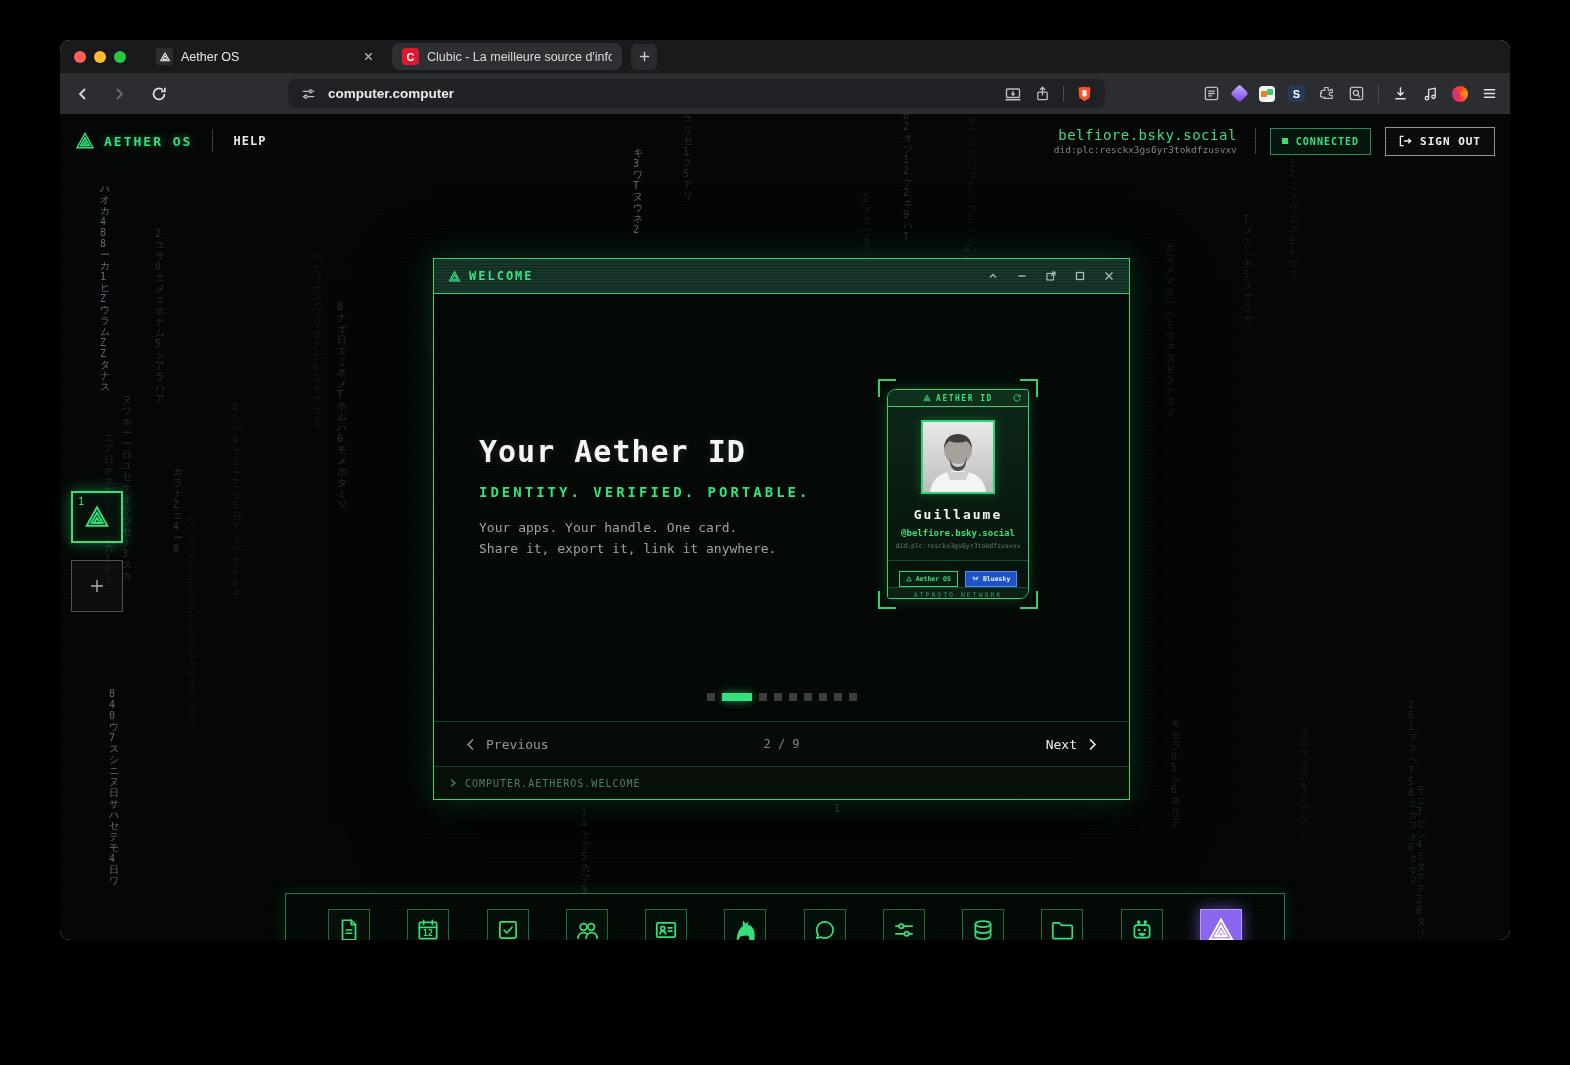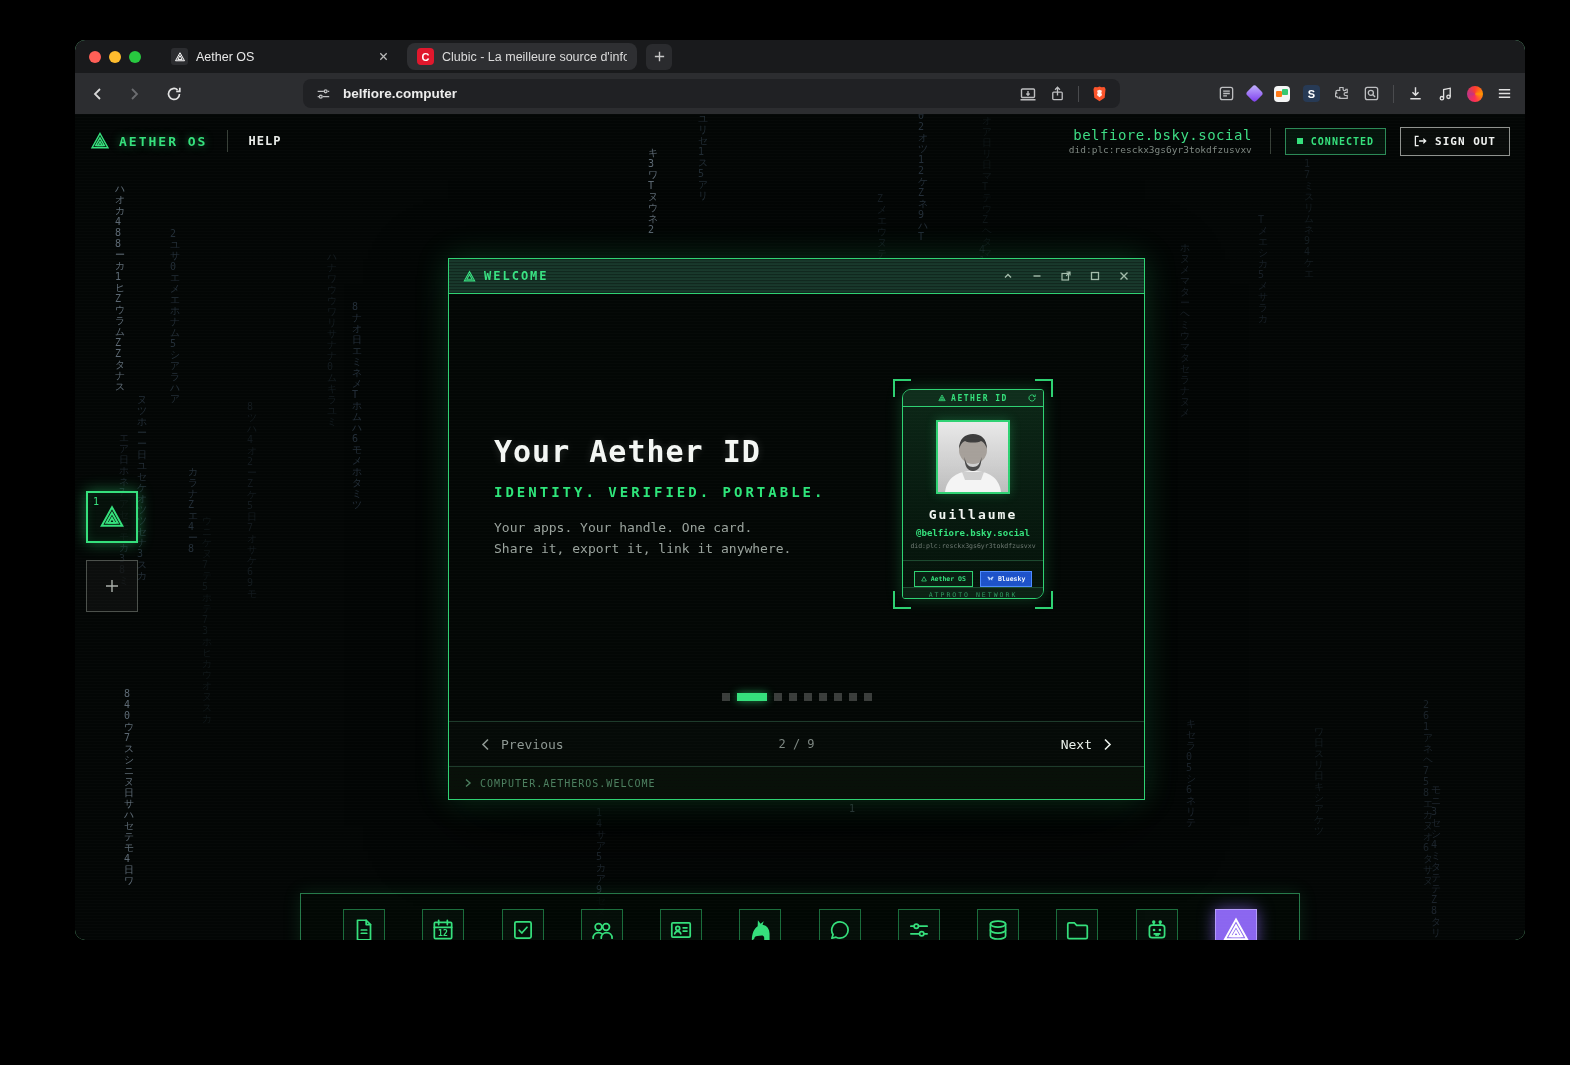--- a/index.html
+++ b/index.html
@@ -1,20 +1,20 @@
 <!DOCTYPE html>
 <html><head>
 <meta charset="utf-8">
 <style>
   * { margin:0; padding:0; box-sizing:border-box; }
   html,body { width:1570px; height:1065px; background:#000; overflow:hidden;
     font-family:"DejaVu Sans Mono", monospace; }
 
   
-  .window { position:absolute; left:75px; top:40px; width:1450px; height:900px;
+  .window { position:absolute; left:60px; top:40px; width:1450px; height:900px;
     background:#86efac; border-radius:10px; overflow:hidden; display:flex; flex-direction:column;
     box-shadow:0 25px 70px rgba(0,0,0,.85); }
 
   .tabbar { height:33px; background:#191a1c; display:flex; align-items:center;
     padding-left:14px; font-family:"Liberation Sans", sans-serif; flex:none; }
   .lights { display:flex; gap:8px; margin-right:26px; }
   .light { width:12px; height:12px; border-radius:50%; }
   .light.r{background:#ff5f57}.light.y{background:#febc2e}.light.g{background:#28c840}
   .tab-active { display:flex; align-items:center; gap:8px; width:232px; height:33px;
     padding:0 10px 0 4px; color:#e8e8e8; font-size:12.5px; }
@@ -221,21 +221,21 @@
       </span>
     </div>
     <div class="urlbar">
       <span style="display:flex">
         <svg width="16" height="16" viewBox="0 0 18 18" fill="none" stroke="#bdbec0" stroke-width="1.5">
             <path d="M3 6h7M14.5 6H16M3 12h2.5M9 12h7"></path>
             <circle cx="12" cy="6" r="1.6"></circle>
             <circle cx="6.5" cy="12" r="1.6"></circle>
           </svg>
       </span>
-      <span style="font-weight:bold">belfiore.computer</span>
+      <span style="font-weight:bold">computer.computer</span>
       <span class="grow"></span>
       <span style="display:flex">
         <svg width="18" height="18" viewBox="0 0 18 18" fill="none" stroke="#bdbec0" stroke-width="1.4">
             <rect x="2.5" y="4" width="13" height="8.5" rx="1"></rect>
             <path d="M1.5 14.8h15"></path>
             <path d="M9 6v4M7.4 8.6L9 10.2l1.6-1.6"></path>
           </svg>
       </span>
       <span style="display:flex">
         <svg width="17" height="17" viewBox="0 0 18 18" fill="none" stroke="#bdbec0" stroke-width="1.4">

